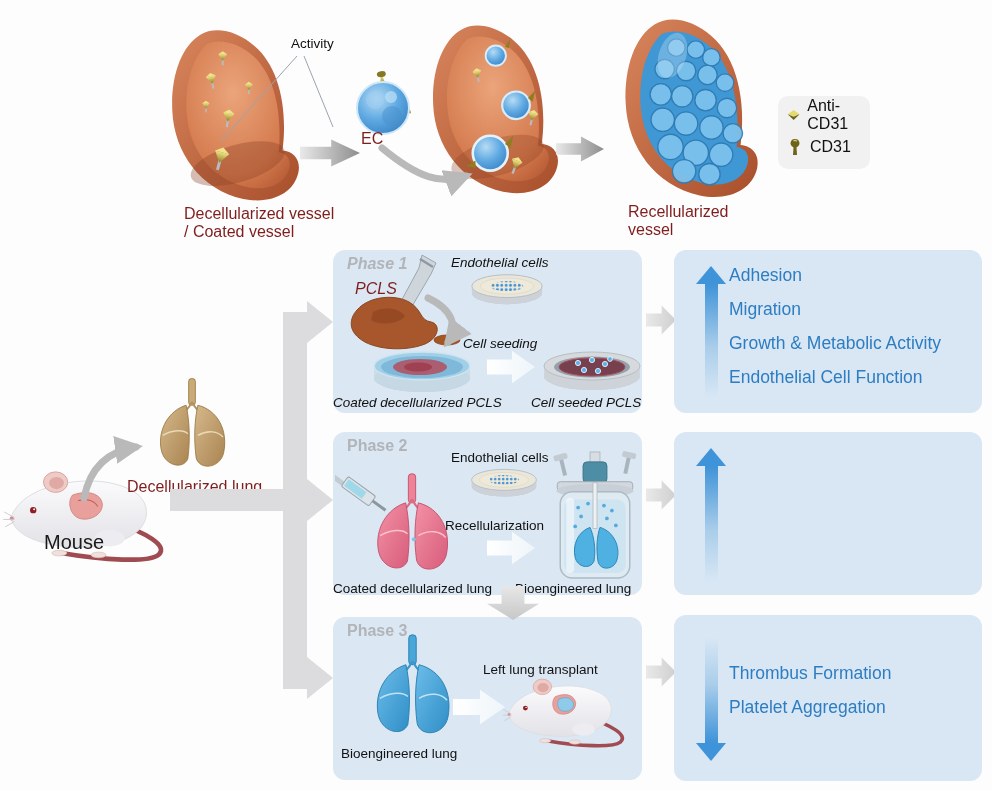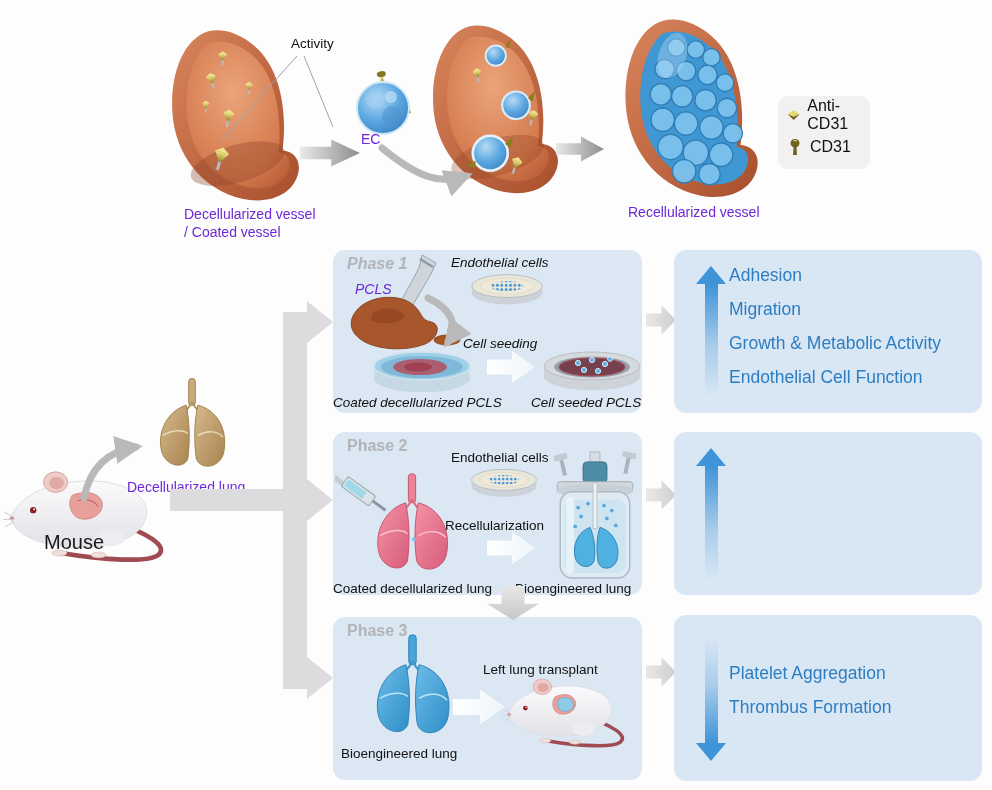--- a/index.html
+++ b/index.html
@@ -1,20 +1,20 @@
 <!DOCTYPE html>
 <html><head>
 <meta charset="utf-8">
 <style>
   html,body{margin:0;padding:0;background:#fdfdfd;}
   #stage{position:relative;width:992px;height:790px;background:#fdfdfd;overflow:hidden;
          font-family:"Liberation Sans", sans-serif;color:#1a1a1a;}
   .abs{position:absolute;}
   .cap{font-size:13.5px;color:#111;line-height:17px;}
-  .cap-lg{font-size:14px;color:#6d28d9;line-height:18px;}
+  .cap-lg{font-size:16px;color:#7f1d1d;line-height:18px;}
   .center{text-align:left;}
   .phase-box{position:absolute;width:309px;height:163px;background:#dbe7f3;border-radius:12px;}
   .panel{position:absolute;width:308px;height:163px;background:#d9e7f5;border-radius:12px;}
   .phase-title{position:absolute;left:14px;top:5px;font-size:16px;font-weight:bold;color:#b1b4b8;}
   .panel-list{position:absolute;left:55px;font-size:17.5px;color:#2d7dc2;line-height:34px;white-space:nowrap;}
   
   .chev{position:absolute;clip-path:polygon(0 28%,52% 28%,52% 2%,100% 50%,52% 98%,52% 72%,0 72%);}
   .chev-white{background:linear-gradient(90deg,#ffffff,#eef5fa);}
   .chev-gray-dark{background:linear-gradient(90deg,#e9e9e9,#8d8d8d);}
   .chev-gray-lite{background:linear-gradient(90deg,#e9e9e9,#cfcfcf);}
@@ -451,18 +451,18 @@
         <div class="shaft" style="height:116px;"></div>
     </div>
   </div>
 
   <div class="panel" style="left:674px;top:615px;height:166px;">
     <div class="dnarrow" style="left:22px;top:22px;">
       <div class="shaft" style="height:106px;"></div>
         <div class="head"></div>
     </div>
     <div class="panel-list" style="top:41px;">
+      <div>Thrombus Formation</div>
       <div>Platelet Aggregation</div>
-      <div>Thrombus Formation</div>
     </div>
   </div>
 
 </div>
 
 </body></html>

